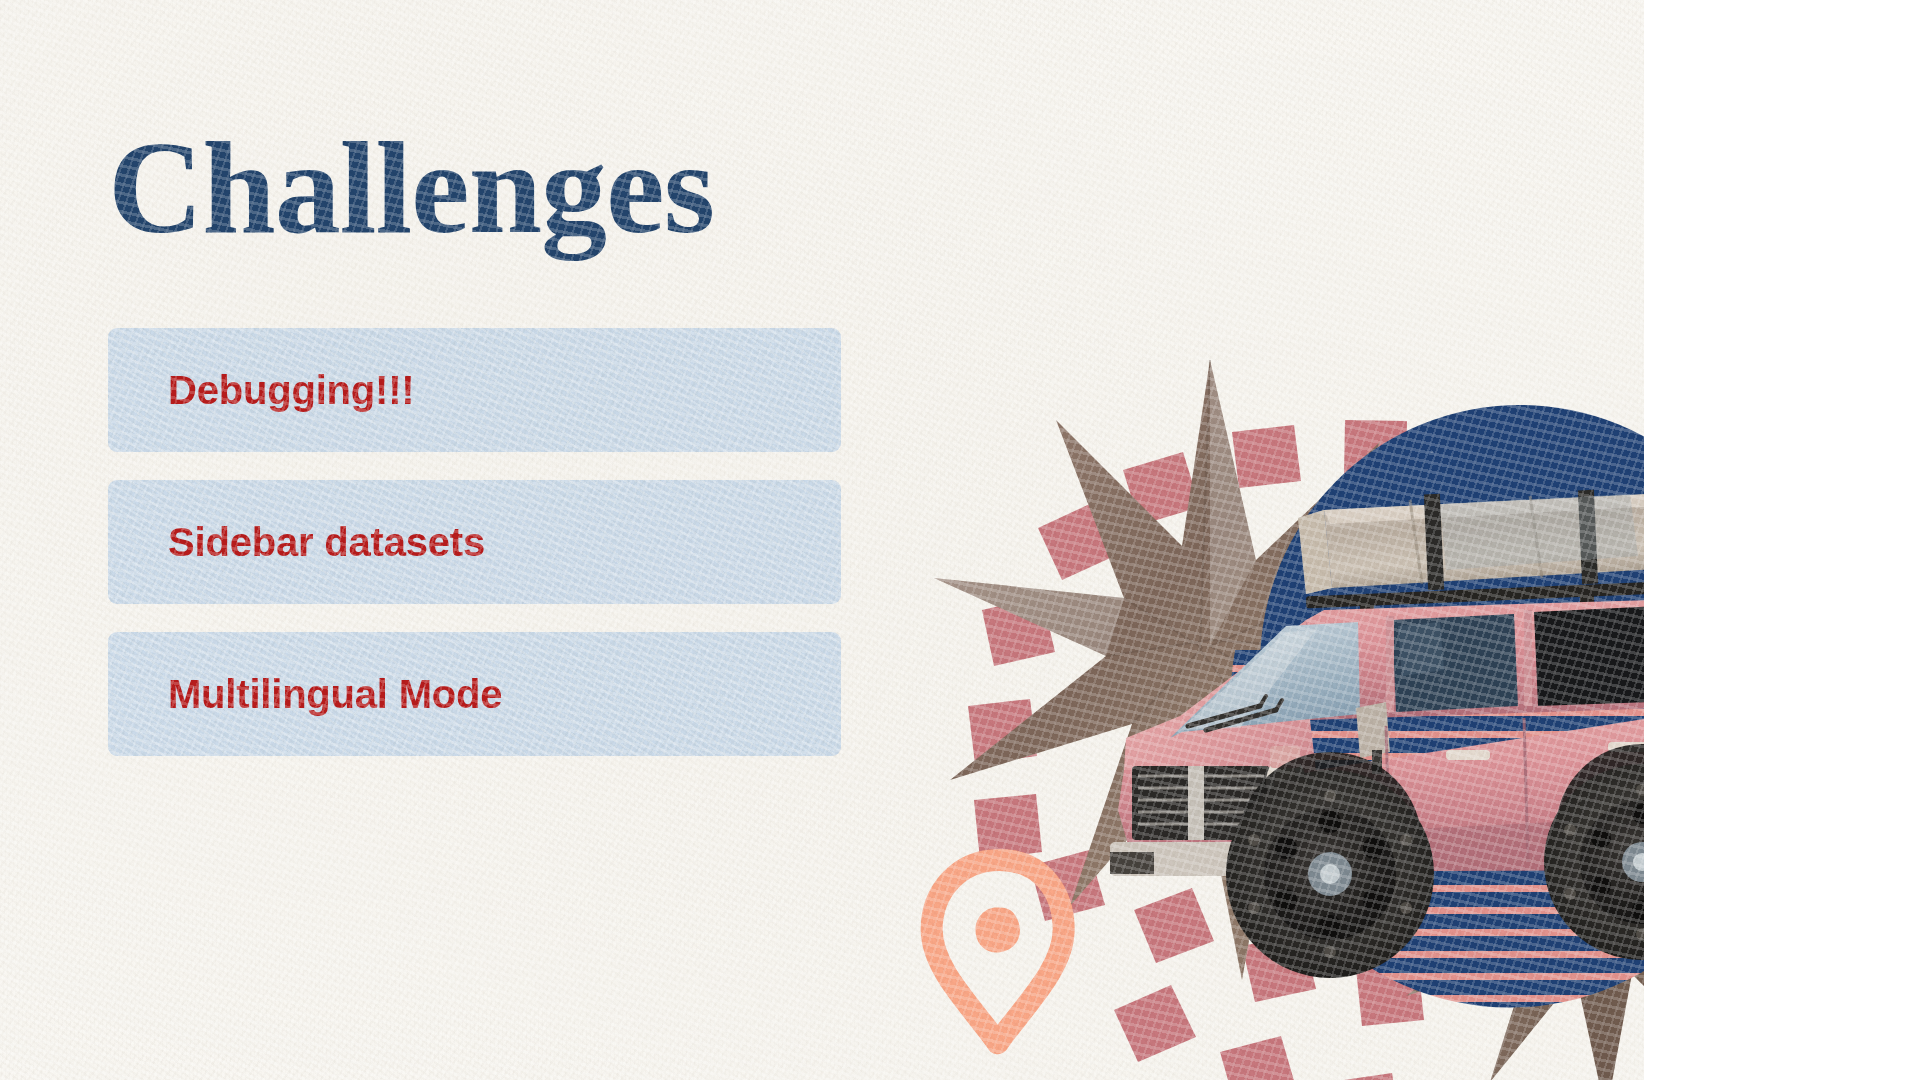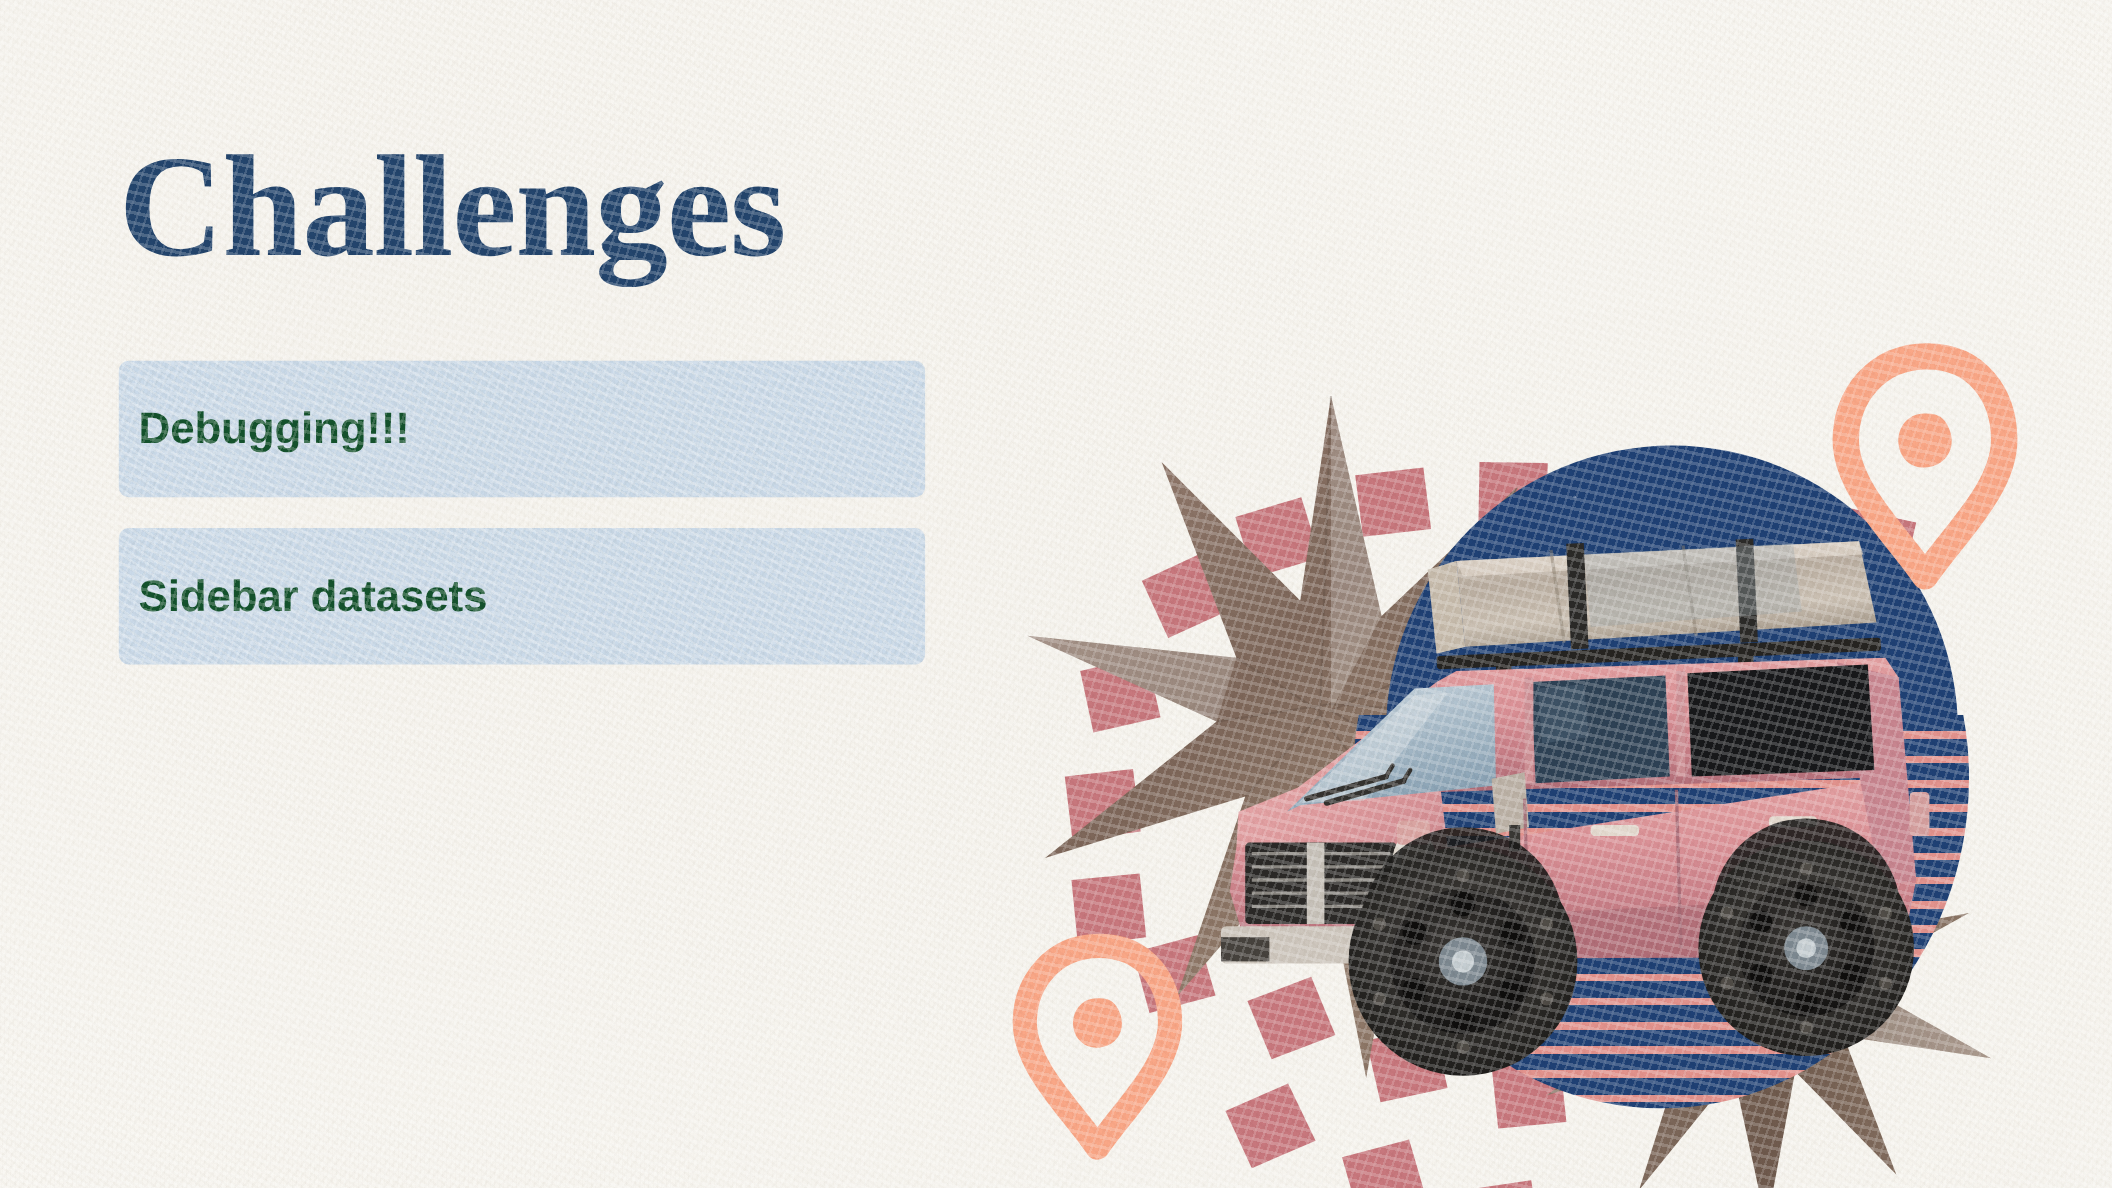--- a/index.html
+++ b/index.html
@@ -1,21 +1,21 @@
 <!DOCTYPE html>
 <html><head>
 <meta charset="utf-8">
 <style>
   * { margin:0; padding:0; box-sizing:border-box; }
   html, body {
     width:1920px; height:1080px; overflow:hidden;
     font-family:"Liberation Sans", sans-serif;
   }
   #slide{
-    position:relative; width:1920px; height:1080px;
+    position:relative; width:1644px; height:1080px;
     background:#f8f6f1;
     overflow:hidden;
     text-align:center;
   }
   
   .paper-tex{
     position:absolute; inset:0; pointer-events:none; z-index:40;
     opacity:.55;
     background-image:
       repeating-linear-gradient(37deg, rgba(160,150,135,.07) 0 2px, rgba(255,255,255,0) 2px 5px),
@@ -53,24 +53,24 @@
   }
   .chip::after{ 
     content:""; position:absolute; inset:0; pointer-events:none;
     opacity:.45;
     background-image:
       repeating-linear-gradient(33deg, rgba(255,255,255,.5) 0 2px, rgba(255,255,255,0) 2px 6px),
       repeating-linear-gradient(-62deg, rgba(120,140,160,.07) 0 2px, rgba(255,255,255,0) 2px 7px);
   }
   .chip-label{
     position:relative; z-index:2;
-    margin-left:18px;
+    margin-left:60px;
     font-family:"Liberation Sans", sans-serif;
     font-weight:700; font-size:40px; letter-spacing:-.2px;
-    color:#14532d;
+    color:#b91c1c;
   }
 
   
   .collage{ position:absolute; left:930px; top:320px; width:990px; height:760px; z-index:10; }
   .layer{ position:absolute; }
 
   
   .navy-circle{
     left:330px; top:85px; width:520px; height:520px;
     border-radius:50%;
@@ -122,20 +122,23 @@
 
       <div class="chip">
         <span class="chip-label">Debugging!!!</span>
       </div>
 
       <div class="chip">
         <span class="chip-label">Sidebar datasets</span>
       </div>
 
 
+      <div class="chip">
+        <span class="chip-label">Multilingual Mode</span>
+      </div>
 
     </div>
   </div>
 
   <div class="collage">
 
     <svg class="layer road" style="left:-60px; top:-10px;" width="1020" height="790" viewBox="0 0 1020 790">
       <g fill="#c9787e">
 
         <path d="M104 490 l62 -6 6 58 -62 8 z"></path>

